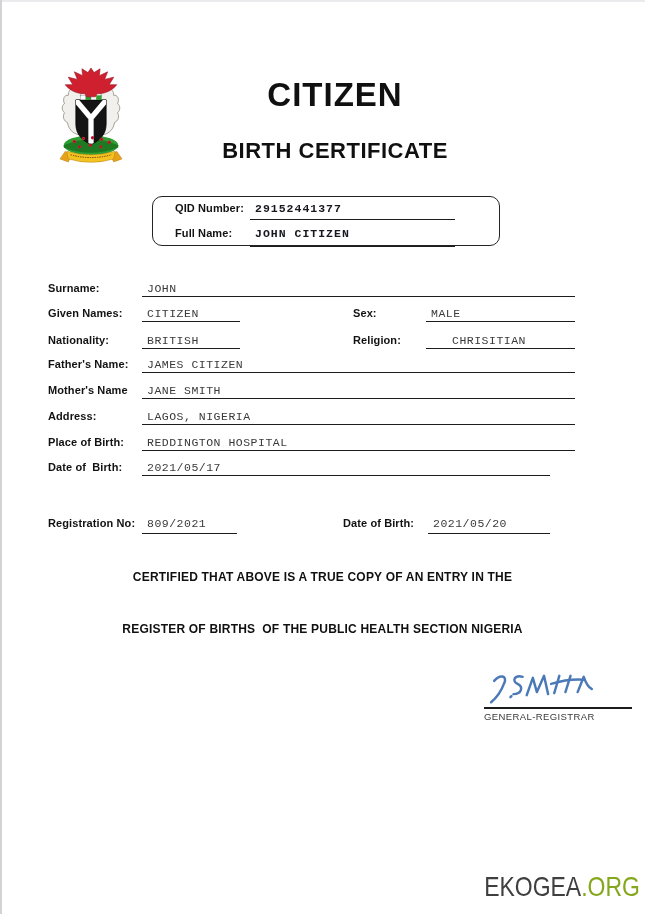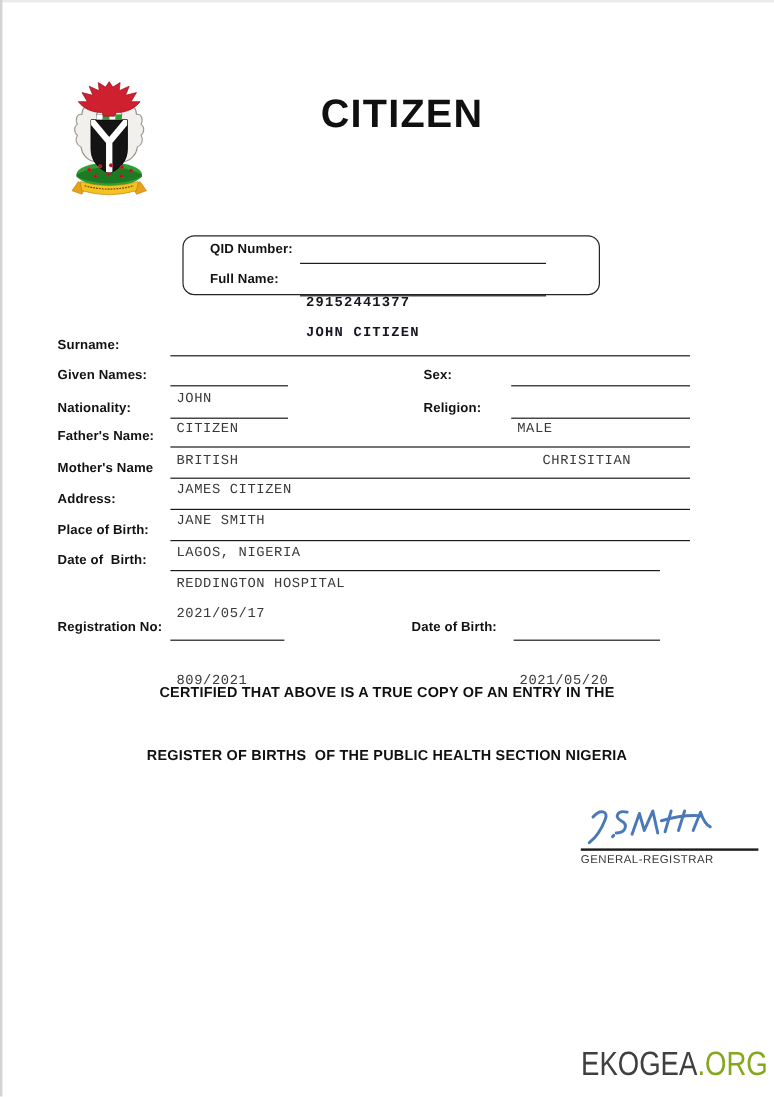--- a/index.html
+++ b/index.html
@@ -16,21 +16,21 @@
   .idbox{
     position:absolute;left:152px;top:196px;width:348px;height:50px;
     border:1.6px solid #242424;border-radius:10px;background:#fff;box-sizing:border-box;
   }
   .lbl{
     position:absolute;font-size:11px;font-weight:bold;color:#121212;
     white-space:pre-wrap;letter-spacing:0.1px;
   }
   .val{
     position:absolute;font-family:"Liberation Mono","DejaVu Sans Mono",monospace;
-    font-size:11.5px;color:#3a3a3a;letter-spacing:0.5px;white-space:pre-wrap;margin-top:44px;
+    font-size:11.5px;color:#3a3a3a;letter-spacing:0.5px;white-space:pre-wrap;
   }
   .val-bold{font-weight:bold;color:#17171f;letter-spacing:1px;}
   .ul{position:absolute;height:1.4px;background:#1c1c1c;}
   .cert-line{
     position:absolute;left:0;width:645px;text-align:center;
     font-size:12px;font-weight:bold;color:#101010;letter-spacing:0.2px;white-space:pre-wrap;
   }
   .sig-title{
     position:absolute;left:484px;top:711px;width:148px;
     font-size:9.5px;color:#3a3a3a;letter-spacing:0.4px;
@@ -103,20 +103,21 @@
       <circle cx="45" cy="112" r="2.2" fill="#cf1a31"></circle>
         <circle cx="45" cy="112" r="0.7" fill="#5e0b16"></circle>
       <circle cx="59" cy="110" r="2.2" fill="#cf1a31"></circle>
         <circle cx="59" cy="110" r="0.7" fill="#5e0b16"></circle>
       <circle cx="73" cy="112" r="2.2" fill="#cf1a31"></circle>
         <circle cx="73" cy="112" r="0.7" fill="#5e0b16"></circle>
     </g>
   </svg>
 
   <div class="center-band country-title" style="top:76px">CITIZEN</div>
+  <div class="center-band doc-title" style="top:138px">BIRTH CERTIFICATE</div>
 
   <div class="idbox"></div>
   <div class="lbl" style="left:175px;top:202px">QID Number:</div>
   <div class="val val-bold" style="left:255px;top:202px">29152441377</div>
   <div class="ul" style="left:250px;top:219px;width:205px"></div>
   <div class="lbl" style="left:175px;top:227px">Full Name:</div>
   <div class="val val-bold" style="left:255px;top:227px">JOHN CITIZEN</div>
   <div class="ul" style="left:250px;top:246px;width:205px"></div>
 
   <div class="lbl" style="left:48px;top:282px">Surname:</div>

